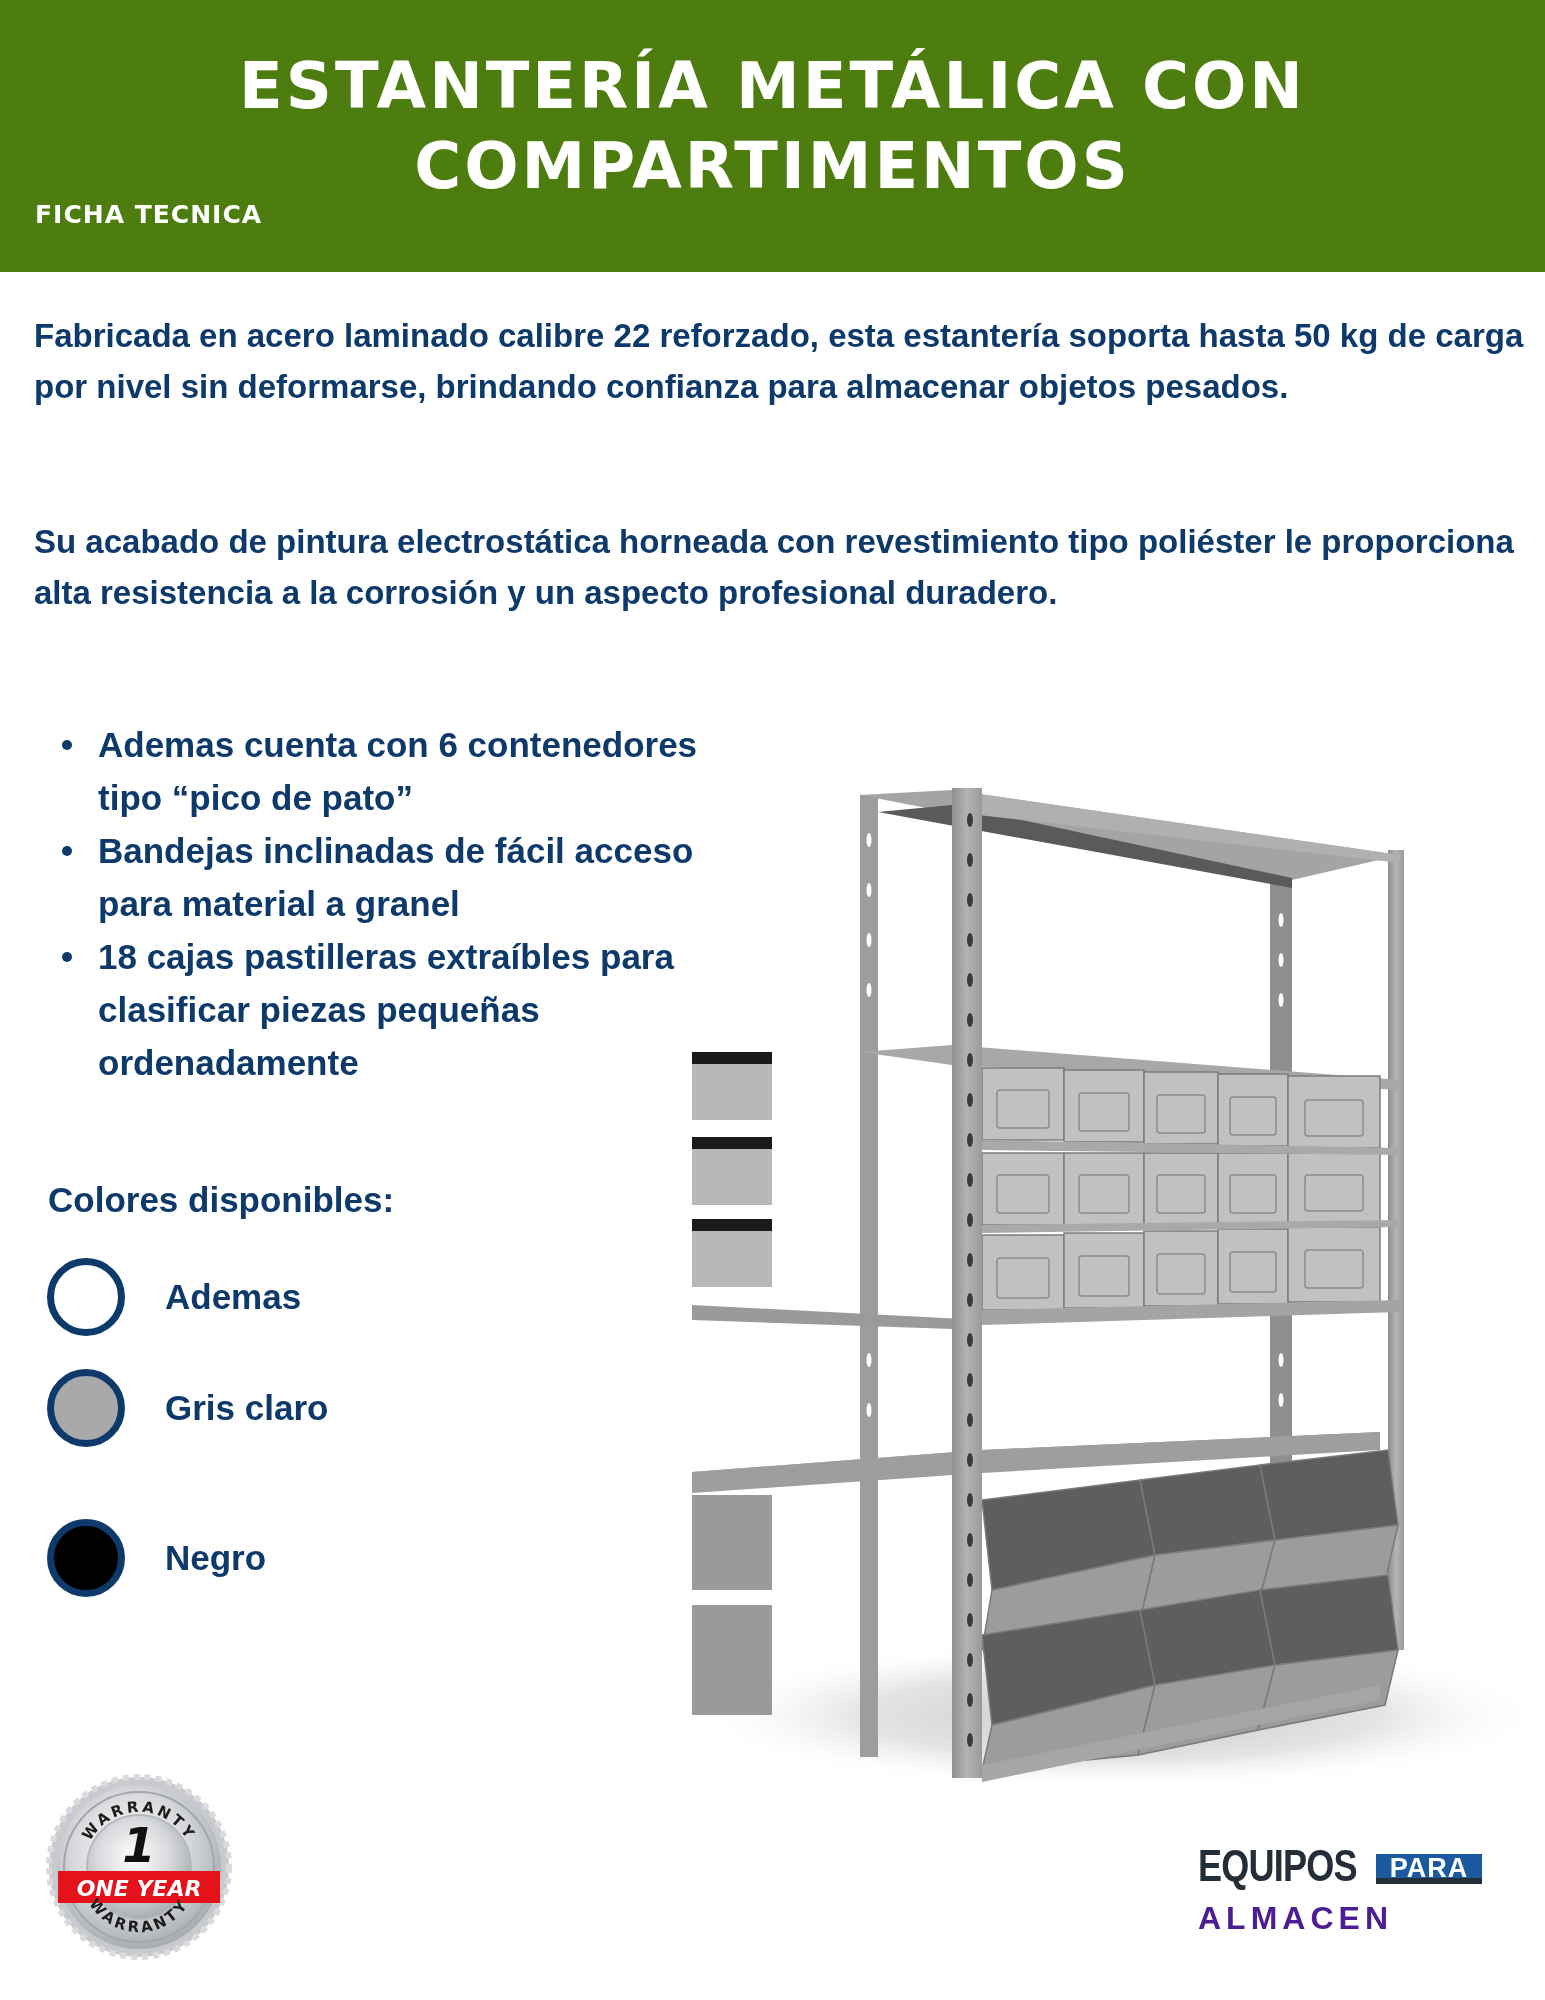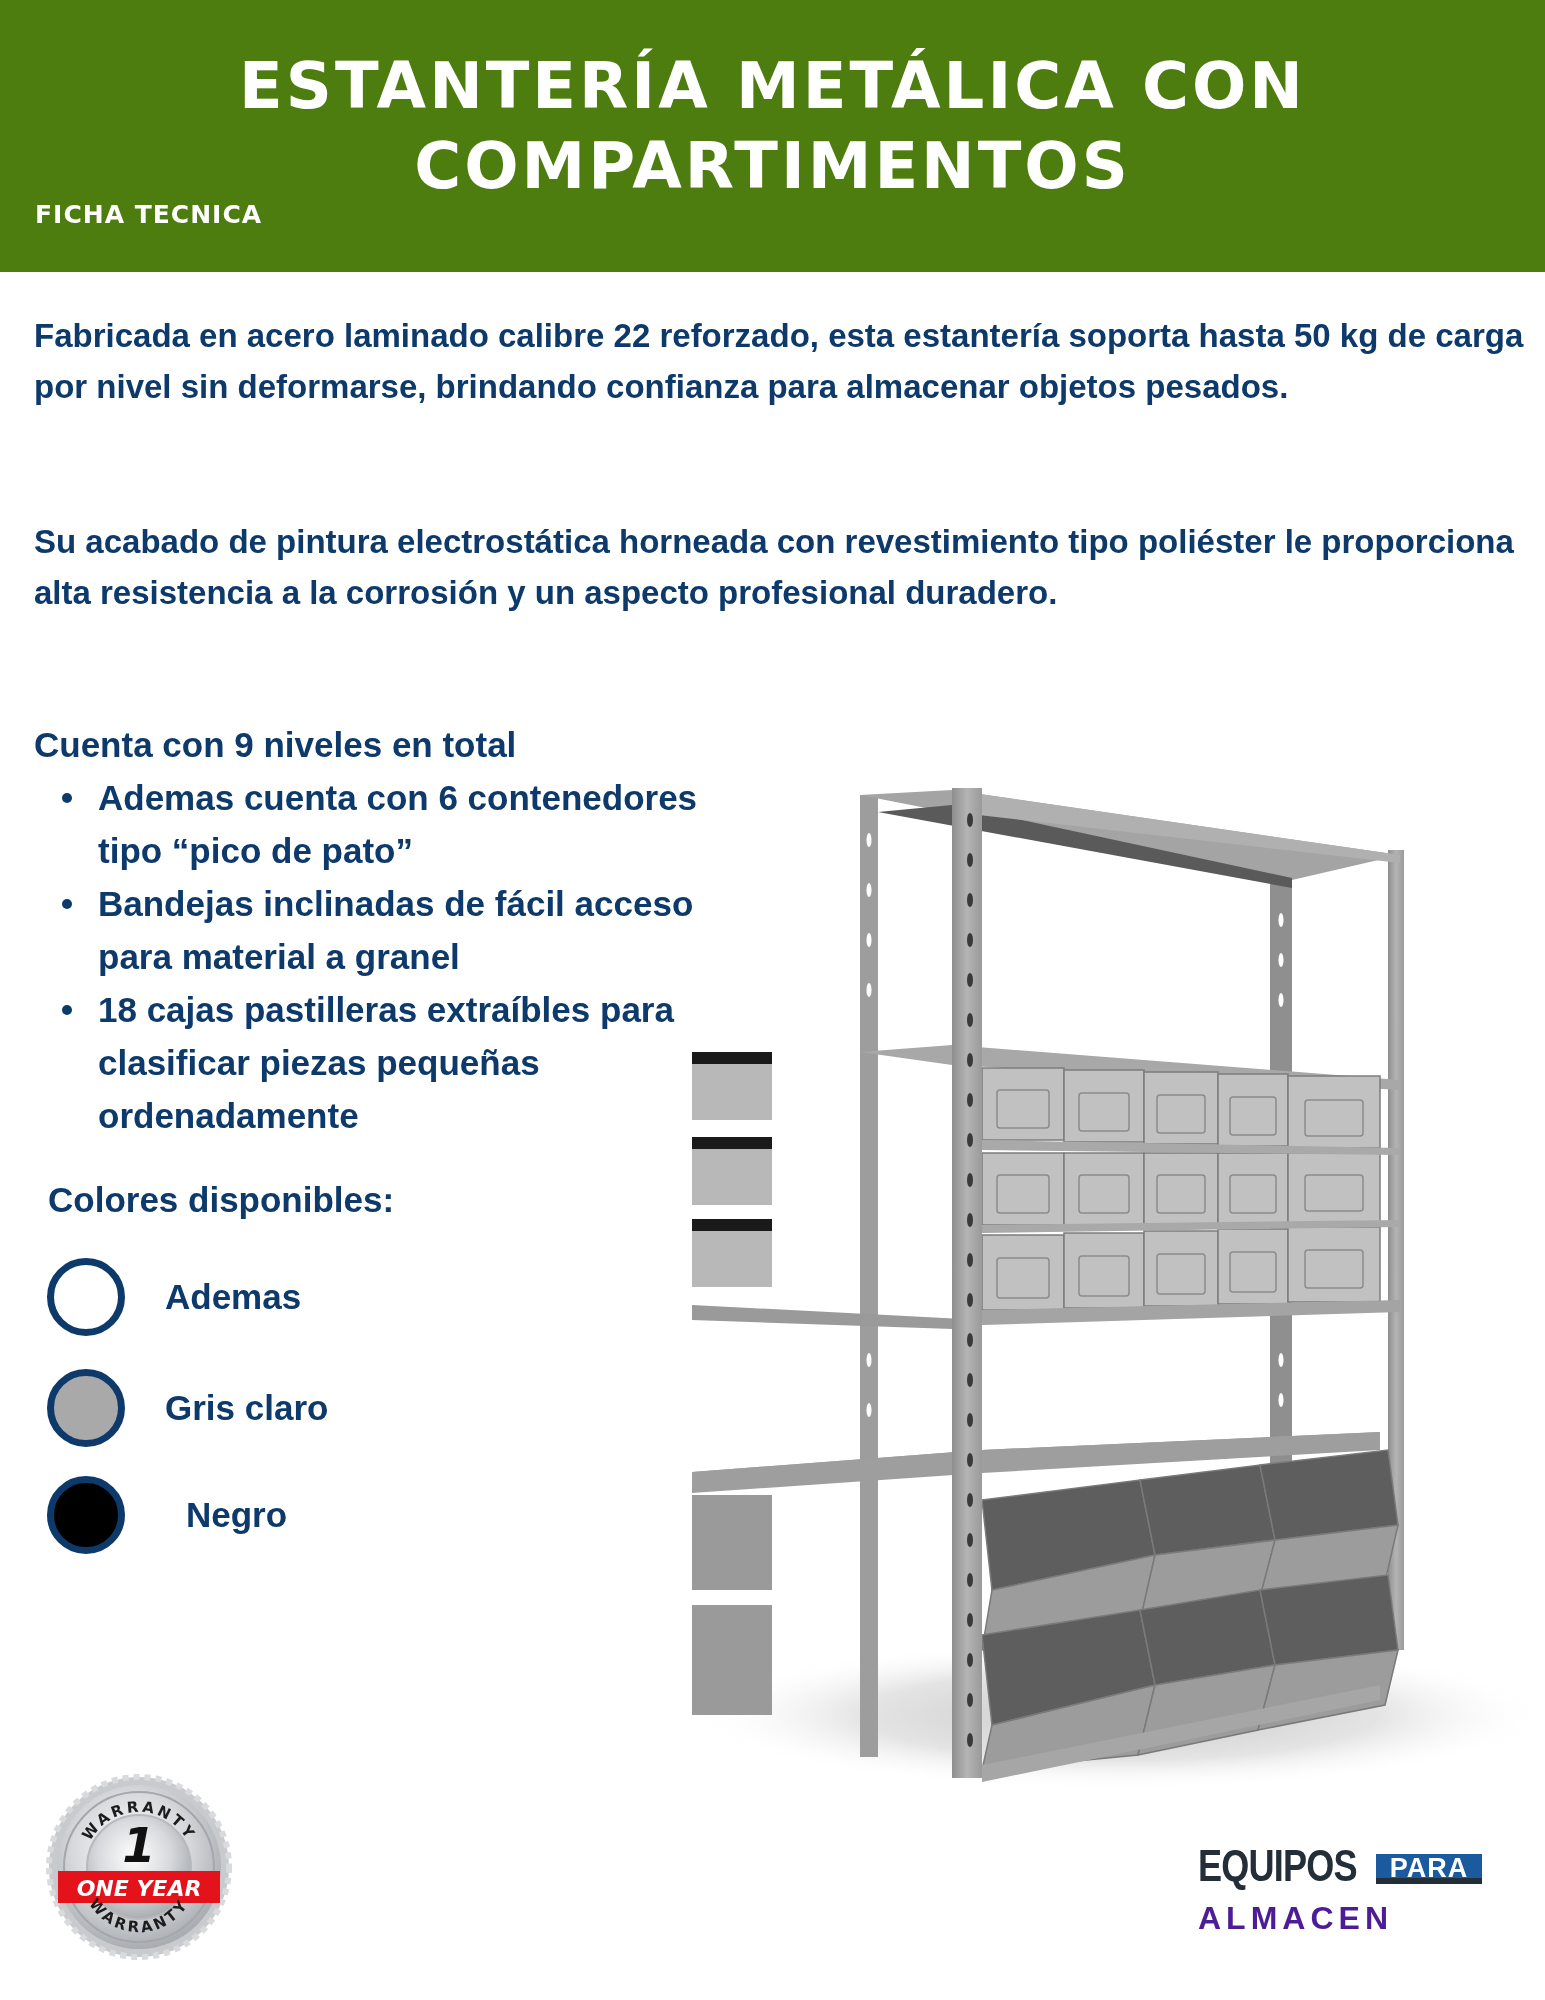--- a/index.html
+++ b/index.html
@@ -42,39 +42,38 @@
     <div>Estantería metálica con</div>
     <div>compartimentos</div>
   </div>
   <div class="subtitle">FICHA TECNICA</div>
 </div>
 
 <p class="para" id="p1">Fabricada en acero laminado calibre 22 reforzado, esta estantería soporta hasta 50 kg de carga por nivel sin deformarse, brindando confianza para almacenar objetos pesados.</p>
 <p class="para" id="p2">Su acabado de pintura electrostática horneada con revestimiento tipo poliéster le proporciona alta resistencia a la corrosión y un aspecto profesional duradero.</p>
 
 <div class="features">
-  <div>Cuenta con 9 niveles en total</div>
   <ul>
     <li><span class="dot"></span><span>Ademas cuenta con 6 contenedores tipo “pico de pato”</span></li>
     <li><span class="dot"></span><span>Bandejas inclinadas de fácil acceso para material a granel</span></li>
     <li><span class="dot"></span><span>18 cajas pastilleras extraíbles para clasificar piezas pequeñas ordenadamente</span></li>
   </ul>
 </div>
 
 <div class="colors-title">Colores disponibles:</div>
 
 <div class="swatch-row" style="top:1258px;">
   <div class="swatch" style="background:#ffffff;"></div>
   <span class="swatch-label">Ademas</span>
 </div>
 <div class="swatch-row" style="top:1369px;">
   <div class="swatch" style="background:#a9a9a9;"></div>
   <span class="swatch-label">Gris claro</span>
 </div>
-<div class="swatch-row" style="top:1476px;gap:21px;">
+<div class="swatch-row" style="top:1519px;">
   <div class="swatch" style="background:#000000;"></div>
   <span class="swatch-label">Negro</span>
 </div>
 
 <div class="product">
   <svg width="865" height="1040" viewBox="0 0 865 1040" xmlns="http://www.w3.org/2000/svg">
     <defs>
       <radialGradient id="shadow" cx="50%" cy="50%" r="50%">
         <stop offset="0%" stop-color="#c9c9c9"></stop>
         <stop offset="60%" stop-color="#e4e4e4"></stop>

